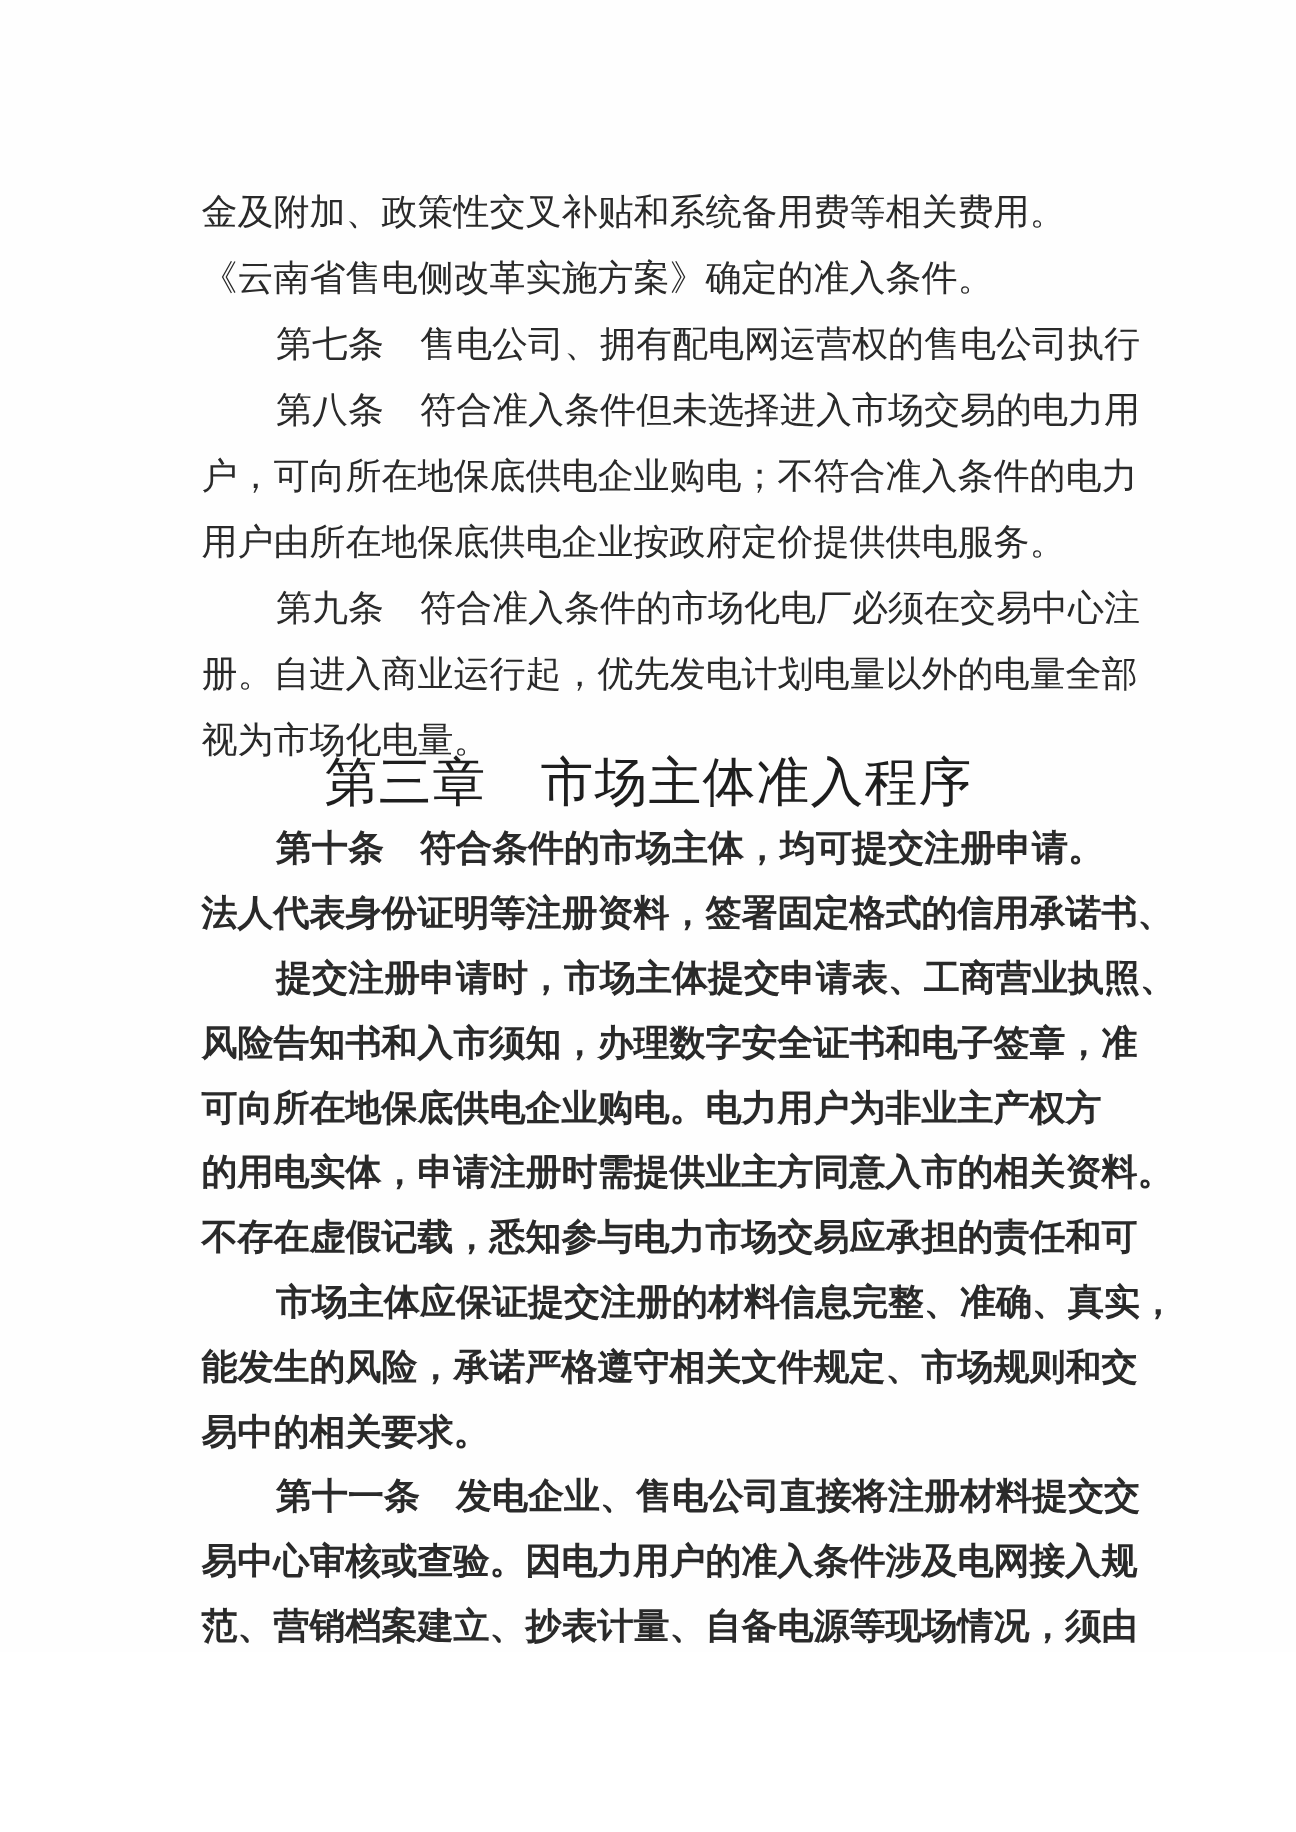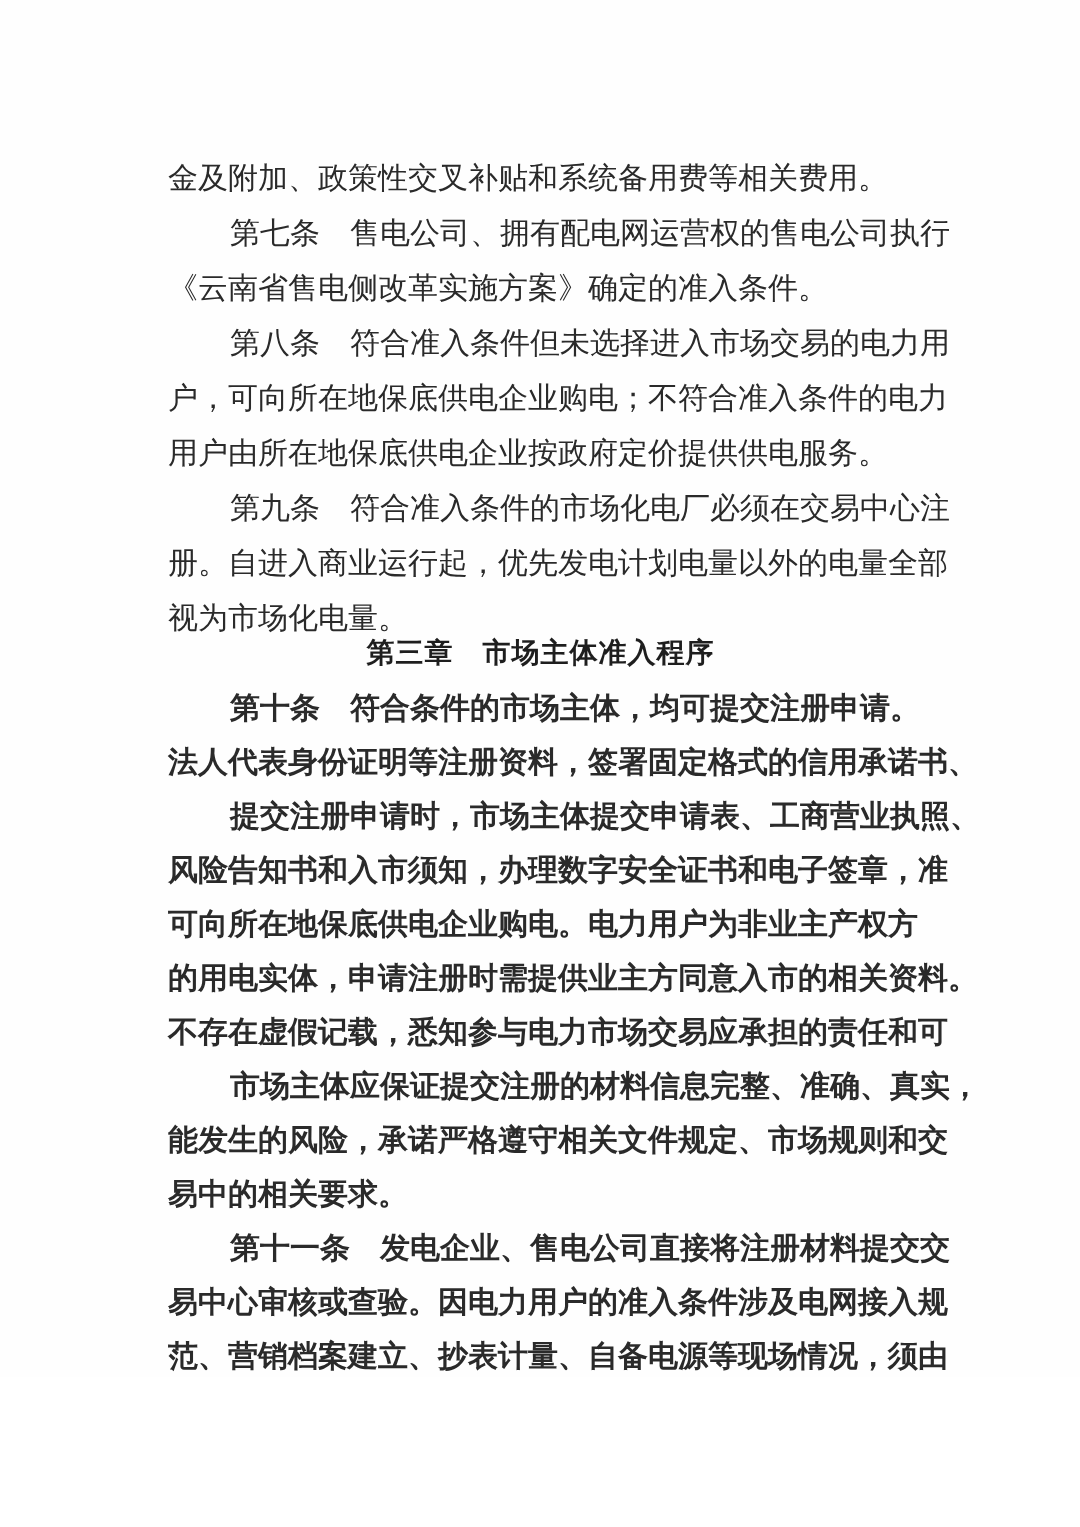--- a/index.html
+++ b/index.html
@@ -26,22 +26,22 @@
   .jz  {
     text-align:justify;
     text-align-last:justify;
     text-justify:inter-character;
   }
   .chapter {
     margin-top:-20px;
     height:56px; line-height:56px;
     text-align:center;
     font-family:"Liberation Sans","DejaVu Sans",sans-serif;
-    font-weight:bold;
-    font-size:28px;
+    font-weight:normal;
+    font-size:44px;
     letter-spacing:1px;
     color:#1e1e1e;
     white-space:nowrap;
   }
   .pagenum {
     position:absolute;
     top:1386px; left:0; width:1080px;
     text-align:center;
     font-size:24px;
     color:#3a3a3a;
@@ -62,22 +62,22 @@
 </style>
 </head>
 <body>
 
 <div class="page">
 
   <div class="text-col">
 
     <div class="b1">
       <div class="bline">金及附加、政策性交叉补贴和系统备用费等相关费用。</div>
+      <div class="bline">《云南省售电侧改革实施方案》确定的准入条件。</div>
       <div class="bline ind jz">第七条　售电公司、拥有配电网运营权的售电公司执行</div>
-      <div class="bline">《云南省售电侧改革实施方案》确定的准入条件。</div>
       <div class="bline ind jz">第八条　符合准入条件但未选择进入市场交易的电力用</div>
       <div class="bline jz">户，可向所在地保底供电企业购电；不符合准入条件的电力</div>
       <div class="bline">用户由所在地保底供电企业按政府定价提供供电服务。</div>
       <div class="bline ind jz">第九条　符合准入条件的市场化电厂必须在交易中心注</div>
       <div class="bline jz">册。自进入商业运行起，优先发电计划电量以外的电量全部</div>
       <div class="bline">视为市场化电量。</div>
     </div>
 
     <div class="chapter">第三章　市场主体准入程序</div>
 

